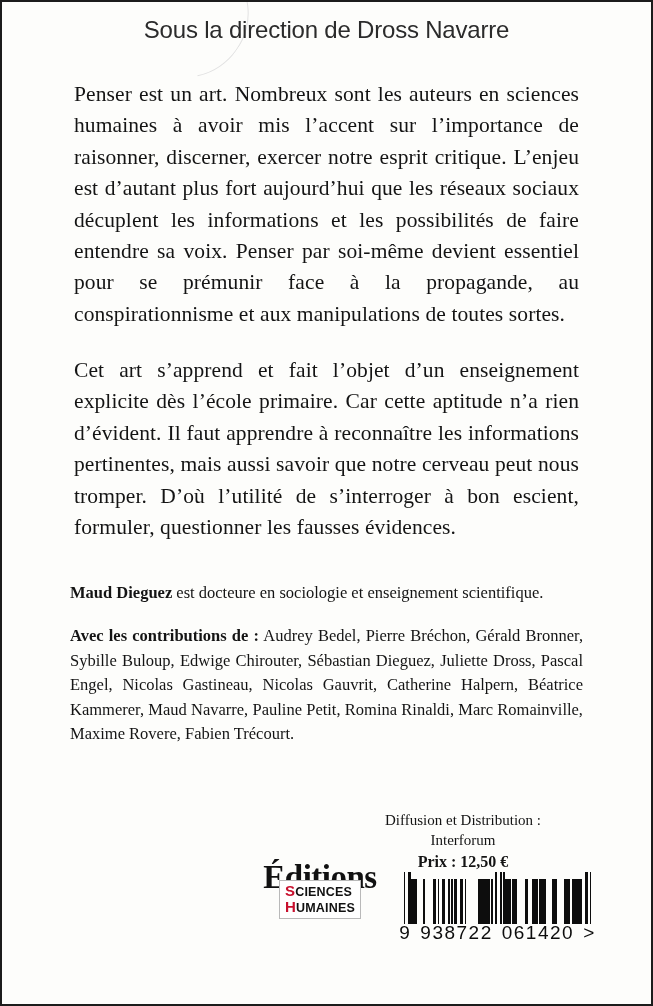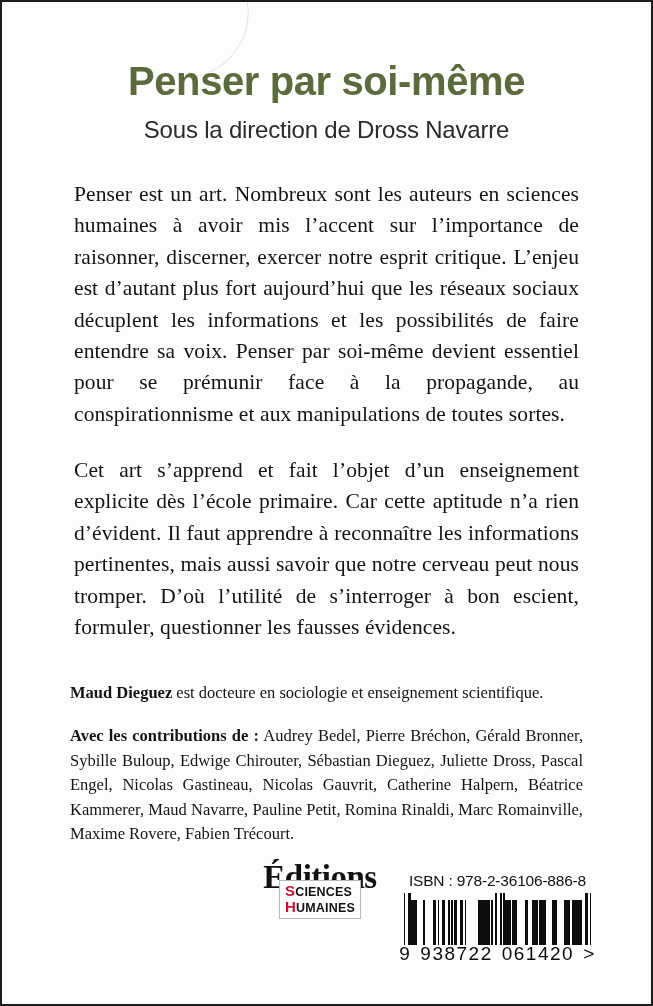--- a/index.html
+++ b/index.html
@@ -196,39 +196,42 @@
 </style>
 </head>
 <body>
 
 <div id="page">
 
   <div id="scan-arc"></div>
 
   <div class="content">
 
-    <h1 id="title">Penser par soi-même</h1>
 
     <p id="subtitle">Sous la direction de Dross Navarre</p>
 
     <p id="para-1" class="body-text">Penser est un art. Nombreux sont les auteurs en sciences humaines à avoir mis l’accent sur l’importance de raisonner, discerner, exercer notre esprit critique. L’enjeu est d’autant plus fort aujourd’hui que les réseaux sociaux décuplent les informations et les possibilités de faire entendre sa voix. Penser par soi-même devient essentiel pour se prémunir face à la propagande, au conspirationnisme et aux manipulations de toutes sortes.</p>
 
     <p id="para-2" class="body-text">Cet art s’apprend et fait l’objet d’un enseignement explicite dès l’école primaire. Car cette aptitude n’a rien d’évident. Il faut apprendre à reconnaître les informations pertinentes, mais aussi savoir que notre cerveau peut nous tromper. D’où l’utilité de s’interroger à bon escient, formuler, questionner les fausses évidences.</p>
 
     <p id="bio"><span class="nm">Maud Dieguez</span><span> est docteure en sociologie et enseignement scientifique.</span></p>
 
     <p id="contributors"><span class="lead">Avec les contributions de :</span><span> Audrey Bedel, Pierre Bréchon, Gérald Bronner, Sybille Buloup, Edwige Chirouter, Sébastian Dieguez, Juliette Dross, Pascal Engel, Nicolas Gastineau, Nicolas Gauvrit, Catherine Halpern, Béatrice Kammerer, Maud Navarre, Pauline Petit, Romina Rinaldi, Marc Romainville, Maxime Rovere, Fabien Trécourt.</span></p>
 
   </div>
 
   <div id="footer">
 
+    <div id="distribution">
+      <div>Diffusion et Distribution :</div>
+      <div>Interforum</div>
+      <div class="price">Prix : 12,50 €</div>
+    </div>
 
     <div id="barcode-block">
-      <div id="isbn-text">ISBN : 978-2-36106-886-8</div>
       <div id="bars">
           <i class="" style="width: 1.6px;"></i>
           <i class="sp " style="width: 3px;"></i>
           <i class="" style="width: 3px;"></i>
           <i class="short" style="width: 1.6px;"></i>
           <i class="short" style="width: 3px;"></i>
           <i class="short" style="width: 1.6px;"></i>
           <i class="sp short" style="width: 1.6px;"></i>
           <i class="sp short" style="width: 1.6px;"></i>
           <i class="sp short" style="width: 3px;"></i>

